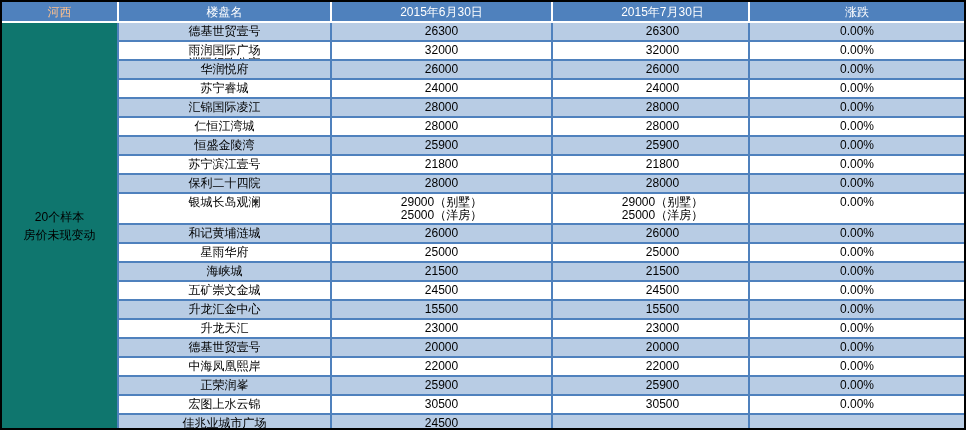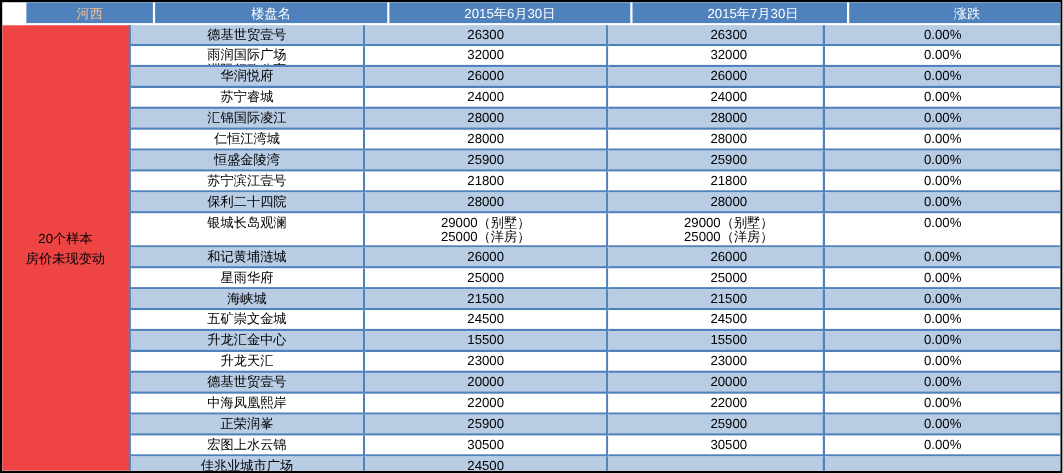--- a/index.html
+++ b/index.html
@@ -8,35 +8,34 @@
     border:2px solid #000;overflow:hidden;
     display:flex;flex-direction:column;
     background:#fff;
     font-family:"Liberation Sans",sans-serif;
     color:#000;
   }
   .header{
     display:flex;flex:0 0 21px;height:21px;box-sizing:border-box;
     background:var(--header-bg,#4F81BD);
     border-bottom:2px solid #fff;
-    margin-left:22px;
   }
   .h-cell{
     box-sizing:border-box;border-right:2px solid #fff;
     color:var(--header-text,#fff);font-size:12px;line-height:12px;
     display:flex;align-items:center;justify-content:center;
     overflow:hidden;white-space:nowrap;
   }
   .h-cell.last{border-right:none;}
   .h-cell.region{color:var(--region-label-color,#FABF8F);}
   .body{display:flex;flex:1 1 auto;min-height:0;}
   .left-note{
     flex:0 0 117px;box-sizing:border-box;
     border-right:2px solid var(--grid-line,#4F81BD);
-    background:#ef4444;
+    background:#0f766e;
     display:flex;flex-direction:column;align-items:center;justify-content:center;
     font-size:12px;line-height:18px;text-align:center;
   }
   .rows{flex:1 1 auto;display:flex;flex-direction:column;}
   .row{display:flex;flex:0 0 19px;height:19px;box-sizing:border-box;}
   .row.tall{flex:0 0 31px;height:31px;}
   .cell{
     box-sizing:border-box;
     border-right:2px solid var(--grid-line,#4F81BD);
     border-bottom:2px solid var(--grid-line,#4F81BD);

